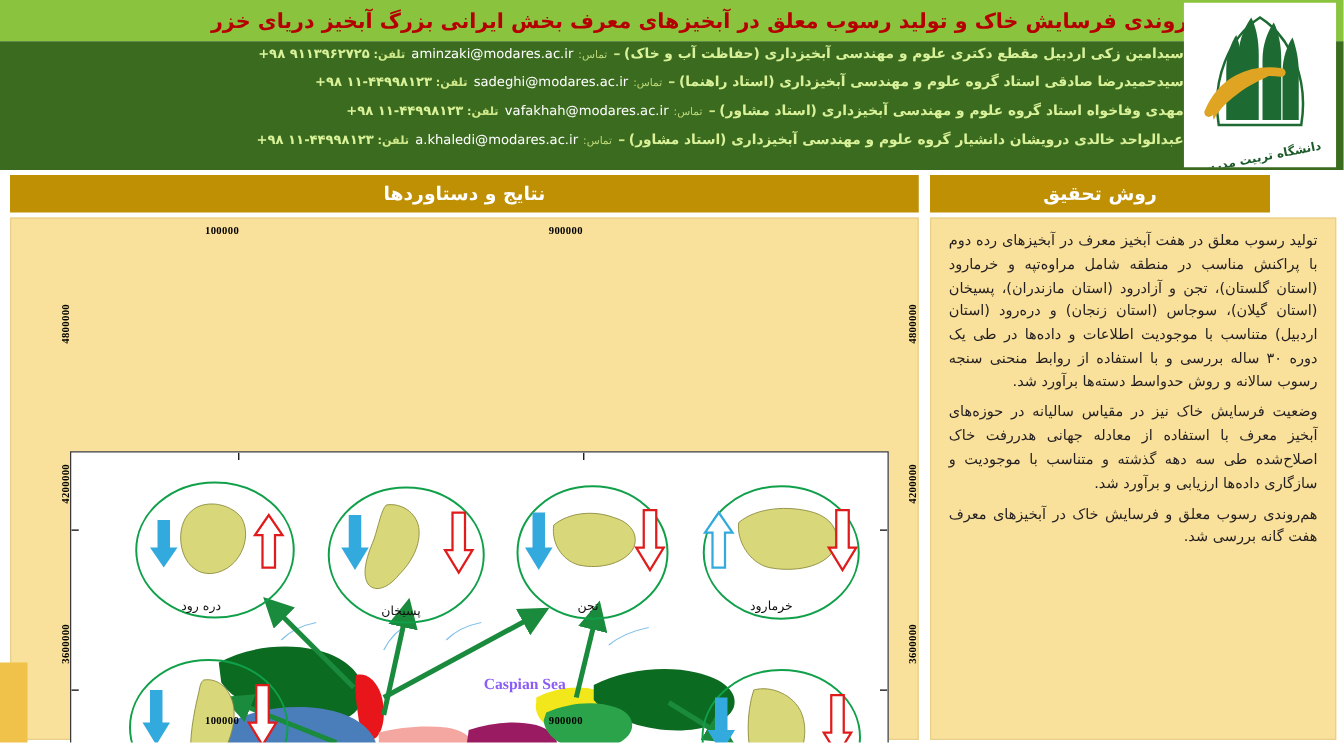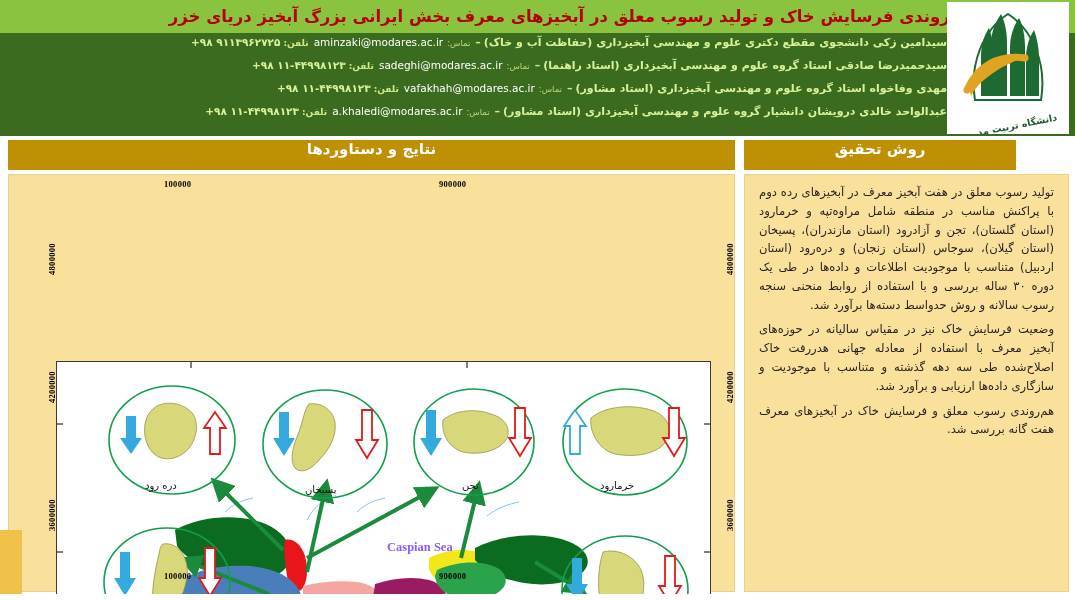--- a/index.html
+++ b/index.html
@@ -64,21 +64,21 @@
   .logo-caption {
     position:absolute; left:0; bottom:2px; width:122px; text-align:center;
     color:#1d5c2a; font-size:9.5px; font-weight:bold; direction:rtl;
     transform:rotate(-11deg);
   }
 
   
   .sec-bar {
     position:absolute; top:140px; height:30px;
     background:#bf8f04;
-    display:flex; align-items:flex-start; justify-content:center;
+    display:flex; align-items:center; justify-content:center;
   }
   .sec-bar span {
     color:#ffffff; font-weight:bold; font-size:15px; direction:rtl;
   }
   #sec-results { left:8px; width:727px; }
   #sec-method  { left:744px; width:272px; }
 
   
   .panel {
     position:absolute; top:174px; background:#f9e09b;
@@ -137,21 +137,21 @@
 
 <div id="poster">
 
   <div class="title-band">
     <div class="title-text">تحلیل هم‌روندی فرسایش خاک و تولید رسوب معلق در آبخیزهای معرف بخش ایرانی بزرگ آبخیز دریای خزر</div>
   </div>
 
   <div class="authors-band">
 
     <div class="author-row">
-      <span class="author-name">سیدامین زکی دانشجوی مقطع دکتری علوم و مهندسی آبخیزداری (حفاظت آب و خاک)</span>
+      <span class="author-name">سیدامین زکی اردبیل مقطع دکتری علوم و مهندسی آبخیزداری (حفاظت آب و خاک)</span>
       <span class="author-sep">–</span>
       <span class="contact-lbl">تماس:</span>
       <span class="author-email">aminzaki@modares.ac.ir</span>
       <span class="tel-lbl">تلفن:</span>
       <span class="author-tel">+۹۸ ۹۱۱۳۹۶۲۷۲۵</span>
     </div>
 
     <div class="author-row">
       <span class="author-name">سیدحمیدرضا صادقی استاد گروه علوم و مهندسی آبخیزداری (استاد راهنما)</span>
       <span class="author-sep">–</span>

